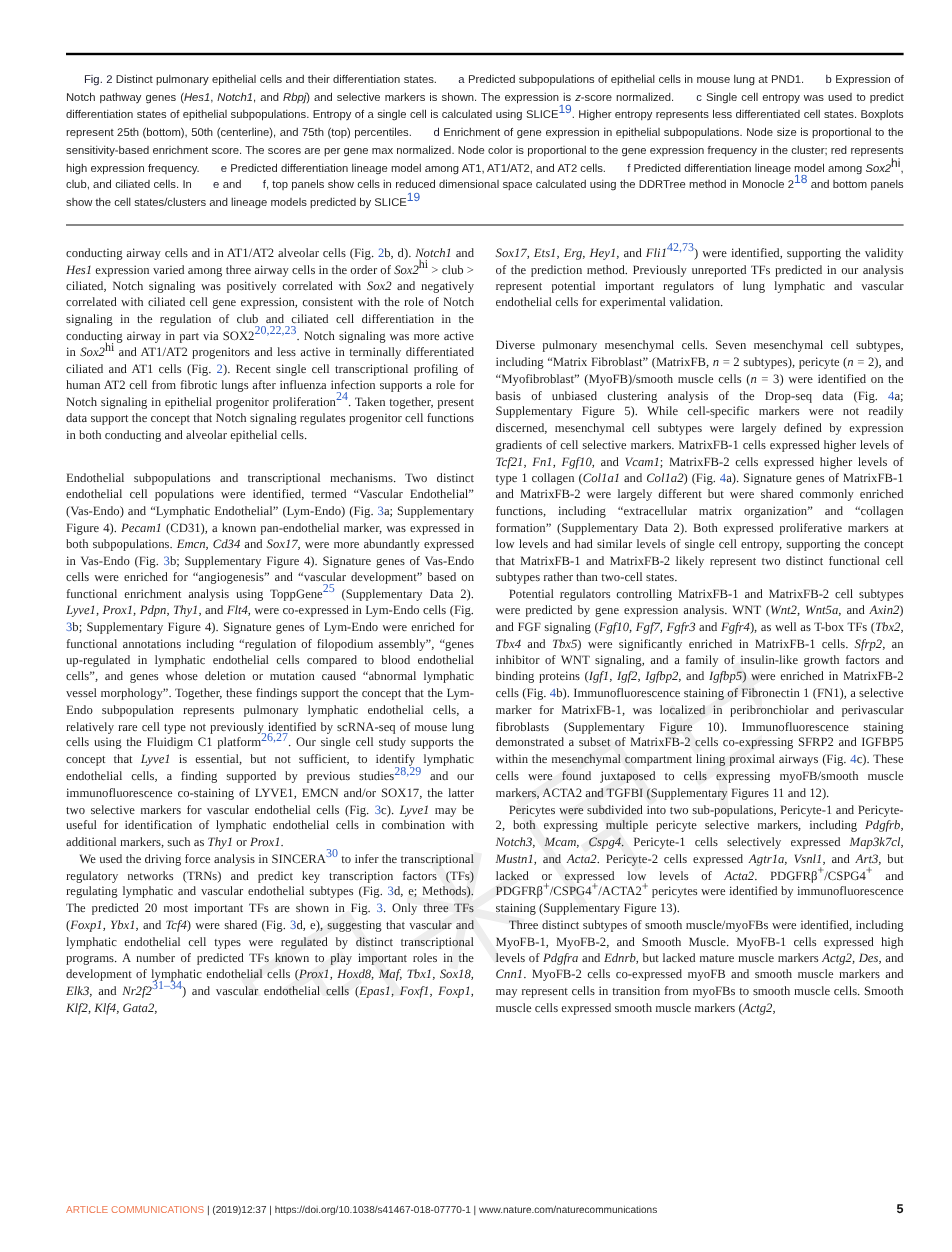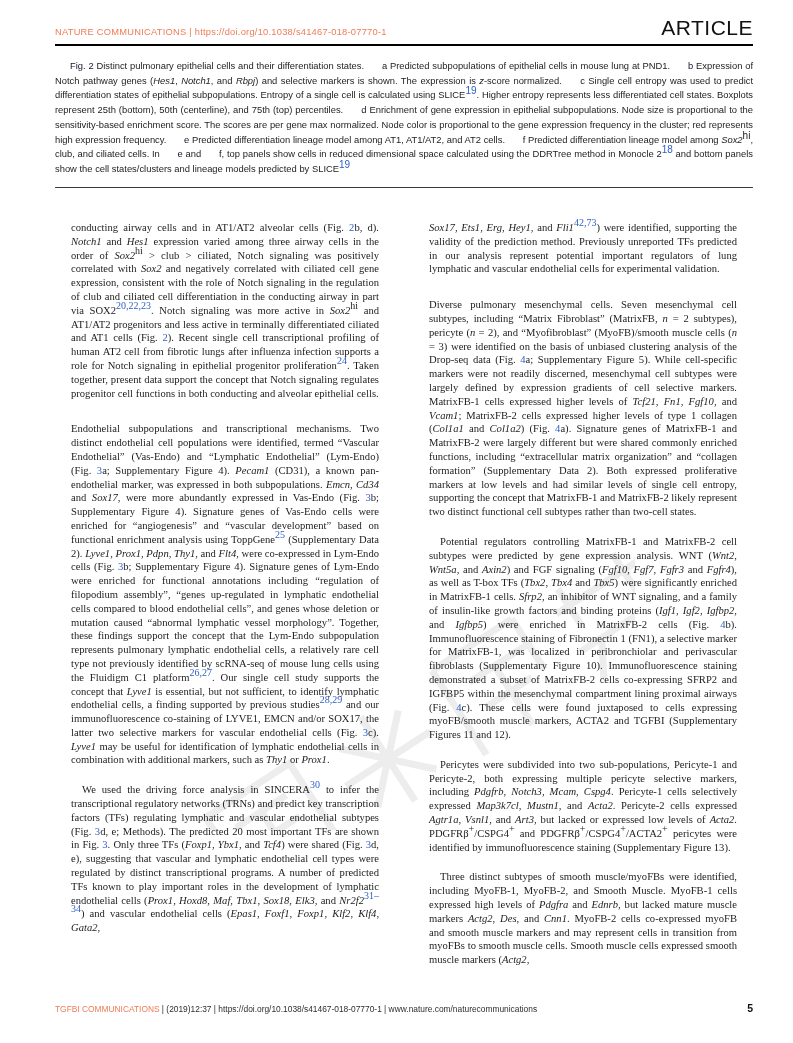--- a/index.html
+++ b/index.html
@@ -39,21 +39,21 @@
   }
   .caption b{font-weight:400;color:#15152a;padding-left:15px;}
   .caption-rule{position:absolute;left:55px;top:187px;width:698px;height:1px;background:#3a3a3a;}
   
   .columns{
     position:absolute;left:55px;top:205px;width:698px;
     display:flex;gap:18px;z-index:1;
   }
   .col{width:340px;}
   .para{
-    margin:16px;text-align:justify;
+    margin:0;text-align:justify;
     font-size:10.6px;line-height:13.8px;
   }
   .para.indent{text-indent:11px;}
   .para.section{margin-top:22px;}
   .para b{font-weight:400;}
   sup{font-size:10px;line-height:0;vertical-align:super;}
   a{color:var(--link);text-decoration:none;cursor:pointer;}
   
   .watermark{
     position:absolute;left:95px;top:360px;width:540px;height:470px;
@@ -84,24 +84,20 @@
       </g>
       <g transform="translate(280,330)">
         <path d="M5 5 v100 M5 5 h95 M100 5 v60 M30 35 h70 M30 65 h55 M60 35 v70"></path>
       </g>
       <g transform="translate(415,330)">
         <path d="M5 25 h100 M20 5 v45 M85 5 v45 M5 70 h100 M30 70 l-20 35 M75 70 l25 35"></path>
       </g>
     </g>
   </svg>
 
-  <div class="header">
-    <span class="journal-line">NATURE COMMUNICATIONS | https://doi.org/10.1038/s41467-018-07770-1</span>
-    <span class="article-label">ARTICLE</span>
-  </div>
   <div class="header-rule"></div>
 
   <div class="caption"><b>Fig. 2</b> Distinct pulmonary epithelial cells and their differentiation states. <b>a</b> Predicted subpopulations of epithelial cells in mouse lung at PND1. <b>b</b> Expression of Notch pathway genes (<i>Hes1</i>, <i>Notch1</i>, and <i>Rbpj</i>) and selective markers is shown. The expression is <i>z</i>-score normalized. <b>c</b> Single cell entropy was used to predict differentiation states of epithelial subpopulations. Entropy of a single cell is calculated using SLICE<sup><a>19</a></sup>. Higher entropy represents less differentiated cell states. Boxplots represent 25th (bottom), 50th (centerline), and 75th (top) percentiles. <b>d</b> Enrichment of gene expression in epithelial subpopulations. Node size is proportional to the sensitivity-based enrichment score. The scores are per gene max normalized. Node color is proportional to the gene expression frequency in the cluster; red represents high expression frequency. <b>e</b> Predicted differentiation lineage model among AT1, AT1/AT2, and AT2 cells. <b>f</b> Predicted differentiation lineage model among <i>Sox2</i><sup>hi</sup>, club, and ciliated cells. In <b>e</b> and <b>f</b>, top panels show cells in reduced dimensional space calculated using the DDRTree method in Monocle 2<sup><a>18</a></sup> and bottom panels show the cell states/clusters and lineage models predicted by SLICE<sup><a>19</a></sup></div>
   <div class="caption-rule"></div>
 
   <div class="columns">
     <div class="col">
         <p class="para">conducting airway cells and in AT1/AT2 alveolar cells (Fig. <a>2</a>b, d). <i>Notch1</i> and <i>Hes1</i> expression varied among three airway cells in the order of <i>Sox2</i><sup>hi</sup> &gt; club &gt; ciliated, Notch signaling was positively correlated with <i>Sox2</i> and negatively correlated with ciliated cell gene expression, consistent with the role of Notch signaling in the regulation of club and ciliated cell differentiation in the conducting airway in part via SOX2<sup><a>20,22,23</a></sup>. Notch signaling was more active in <i>Sox2</i><sup>hi</sup> and AT1/AT2 progenitors and less active in terminally differentiated ciliated and AT1 cells (Fig. <a>2</a>). Recent single cell transcriptional profiling of human AT2 cell from fibrotic lungs after influenza infection supports a role for Notch signaling in epithelial progenitor proliferation<sup><a>24</a></sup>. Taken together, present data support the concept that Notch signaling regulates progenitor cell functions in both conducting and alveolar epithelial cells.</p>
         <p class="para section"><b>Endothelial subpopulations and transcriptional mechanisms</b>. Two distinct endothelial cell populations were identified, termed “Vascular Endothelial” (Vas-Endo) and “Lymphatic Endothelial” (Lym-Endo) (Fig. <a>3</a>a; Supplementary Figure 4). <i>Pecam1</i> (CD31), a known pan-endothelial marker, was expressed in both subpopulations. <i>Emcn</i>, <i>Cd34</i> and <i>Sox17</i>, were more abundantly expressed in Vas-Endo (Fig. <a>3</a>b; Supplementary Figure 4). Signature genes of Vas-Endo cells were enriched for “angiogenesis” and “vascular development” based on functional enrichment analysis using ToppGene<sup><a>25</a></sup> (Supplementary Data 2). <i>Lyve1</i>, <i>Prox1</i>, <i>Pdpn</i>, <i>Thy1</i>, and <i>Flt4</i>, were co-expressed in Lym-Endo cells (Fig. <a>3</a>b; Supplementary Figure 4). Signature genes of Lym-Endo were enriched for functional annotations including “regulation of filopodium assembly”, “genes up-regulated in lymphatic endothelial cells compared to blood endothelial cells”, and genes whose deletion or mutation caused “abnormal lymphatic vessel morphology”. Together, these findings support the concept that the Lym-Endo subpopulation represents pulmonary lymphatic endothelial cells, a relatively rare cell type not previously identified by scRNA-seq of mouse lung cells using the Fluidigm C1 platform<sup><a>26,27</a></sup>. Our single cell study supports the concept that <i>Lyve1</i> is essential, but not sufficient, to identify lymphatic endothelial cells, a finding supported by previous studies<sup><a>28,29</a></sup> and our immunofluorescence co-staining of LYVE1, EMCN and/or SOX17, the latter two selective markers for vascular endothelial cells (Fig. <a>3</a>c). <i>Lyve1</i> may be useful for identification of lymphatic endothelial cells in combination with additional markers, such as <i>Thy1</i> or <i>Prox1</i>.</p>
         <p class="para indent">We used the driving force analysis in SINCERA<sup><a>30</a></sup> to infer the transcriptional regulatory networks (TRNs) and predict key transcription factors (TFs) regulating lymphatic and vascular endothelial subtypes (Fig. <a>3</a>d, e; Methods). The predicted 20 most important TFs are shown in Fig. <a>3</a>. Only three TFs (<i>Foxp1</i>, <i>Ybx1</i>, and <i>Tcf4</i>) were shared (Fig. <a>3</a>d, e), suggesting that vascular and lymphatic endothelial cell types were regulated by distinct transcriptional programs. A number of predicted TFs known to play important roles in the development of lymphatic endothelial cells (<i>Prox1</i>, <i>Hoxd8</i>, <i>Maf</i>, <i>Tbx1</i>, <i>Sox18</i>, <i>Elk3</i>, and <i>Nr2f2</i><sup><a>31–34</a></sup>) and vascular endothelial cells (<i>Epas1</i>, <i>Foxf1</i>, <i>Foxp1</i>, <i>Klf2</i>, <i>Klf4</i>, <i>Gata2</i>,</p>
@@ -109,17 +105,17 @@
     <div class="col">
         <p class="para"><i>Sox17</i>, <i>Ets1</i>, <i>Erg</i>, <i>Hey1</i>, and <i>Fli1</i><sup><a>42,73</a></sup>) were identified, supporting the validity of the prediction method. Previously unreported TFs predicted in our analysis represent potential important regulators of lung lymphatic and vascular endothelial cells for experimental validation.</p>
         <p class="para section"><b>Diverse pulmonary mesenchymal cells</b>. Seven mesenchymal cell subtypes, including “Matrix Fibroblast” (MatrixFB, <i>n</i> = 2 subtypes), pericyte (<i>n</i> = 2), and “Myofibroblast” (MyoFB)/smooth muscle cells (<i>n</i> = 3) were identified on the basis of unbiased clustering analysis of the Drop-seq data (Fig. <a>4</a>a; Supplementary Figure 5). While cell-specific markers were not readily discerned, mesenchymal cell subtypes were largely defined by expression gradients of cell selective markers. MatrixFB-1 cells expressed higher levels of <i>Tcf21</i>, <i>Fn1</i>, <i>Fgf10</i>, and <i>Vcam1</i>; MatrixFB-2 cells expressed higher levels of type 1 collagen (<i>Col1a1</i> and <i>Col1a2</i>) (Fig. <a>4</a>a). Signature genes of MatrixFB-1 and MatrixFB-2 were largely different but were shared commonly enriched functions, including “extracellular matrix organization” and “collagen formation” (Supplementary Data 2). Both expressed proliferative markers at low levels and had similar levels of single cell entropy, supporting the concept that MatrixFB-1 and MatrixFB-2 likely represent two distinct functional cell subtypes rather than two-cell states.</p>
         <p class="para indent">Potential regulators controlling MatrixFB-1 and MatrixFB-2 cell subtypes were predicted by gene expression analysis. WNT (<i>Wnt2</i>, <i>Wnt5a</i>, and <i>Axin2</i>) and FGF signaling (<i>Fgf10</i>, <i>Fgf7</i>, <i>Fgfr3</i> and <i>Fgfr4</i>), as well as T-box TFs (<i>Tbx2</i>, <i>Tbx4</i> and <i>Tbx5</i>) were significantly enriched in MatrixFB-1 cells. <i>Sfrp2</i>, an inhibitor of WNT signaling, and a family of insulin-like growth factors and binding proteins (<i>Igf1</i>, <i>Igf2</i>, <i>Igfbp2</i>, and <i>Igfbp5</i>) were enriched in MatrixFB-2 cells (Fig. <a>4</a>b). Immunofluorescence staining of Fibronectin 1 (FN1), a selective marker for MatrixFB-1, was localized in peribronchiolar and perivascular fibroblasts (Supplementary Figure 10). Immunofluorescence staining demonstrated a subset of MatrixFB-2 cells co-expressing SFRP2 and IGFBP5 within the mesenchymal compartment lining proximal airways (Fig. <a>4</a>c). These cells were found juxtaposed to cells expressing myoFB/smooth muscle markers, ACTA2 and TGFBI (Supplementary Figures 11 and 12).</p>
         <p class="para indent">Pericytes were subdivided into two sub-populations, Pericyte-1 and Pericyte-2, both expressing multiple pericyte selective markers, including <i>Pdgfrb</i>, <i>Notch3</i>, <i>Mcam</i>, <i>Cspg4</i>. Pericyte-1 cells selectively expressed <i>Map3k7cl</i>, <i>Mustn1</i>, and <i>Acta2</i>. Pericyte-2 cells expressed <i>Agtr1a</i>, <i>Vsnl1</i>, and <i>Art3</i>, but lacked or expressed low levels of <i>Acta2</i>. PDGFRβ<sup>+</sup>/CSPG4<sup>+</sup> and PDGFRβ<sup>+</sup>/CSPG4<sup>+</sup>/ACTA2<sup>+</sup> pericytes were identified by immunofluorescence staining (Supplementary Figure 13).</p>
         <p class="para indent">Three distinct subtypes of smooth muscle/myoFBs were identified, including MyoFB-1, MyoFB-2, and Smooth Muscle. MyoFB-1 cells expressed high levels of <i>Pdgfra</i> and <i>Ednrb</i>, but lacked mature muscle markers <i>Actg2</i>, <i>Des</i>, and <i>Cnn1</i>. MyoFB-2 cells co-expressed myoFB and smooth muscle markers and may represent cells in transition from myoFBs to smooth muscle cells. Smooth muscle cells expressed smooth muscle markers (<i>Actg2</i>,</p>
       </div>
   </div>
 
   <div class="footer">
-    <span><span class="brand">TGFBI COMMUNICATIONS</span><span> | (2019)12:37 | https://doi.org/10.1038/s41467-018-07770-1 | www.nature.com/naturecommunications</span></span>
+    <span><span class="brand">ARTICLE COMMUNICATIONS</span><span> | (2019)12:37 | https://doi.org/10.1038/s41467-018-07770-1 | www.nature.com/naturecommunications</span></span>
     <span class="page-num">5</span>
   </div>
 
 </div>
 
 </body></html>

